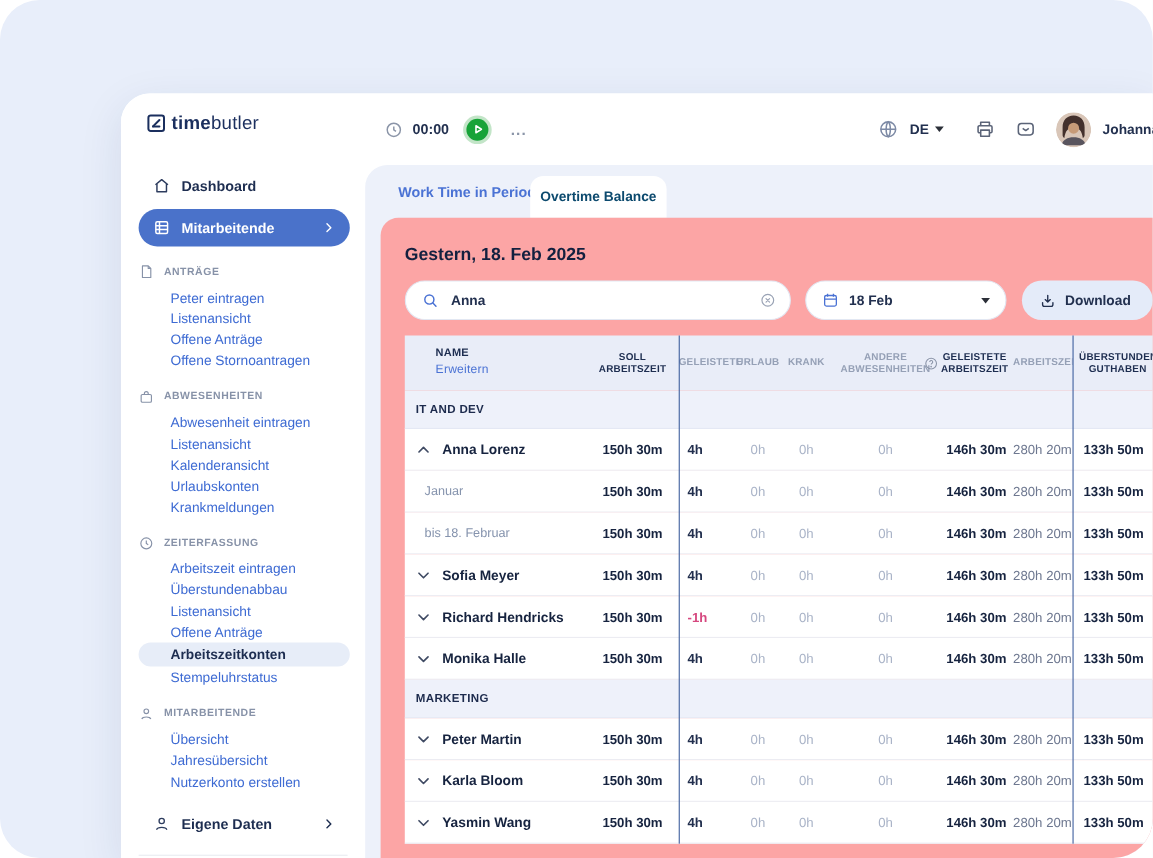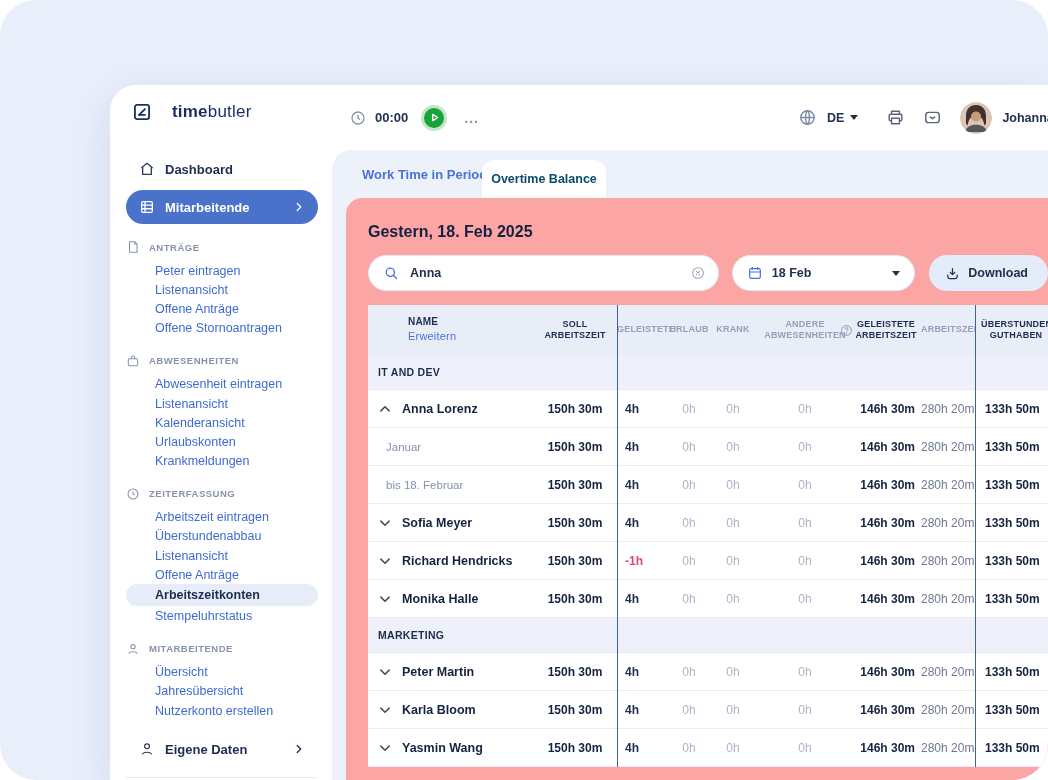--- a/index.html
+++ b/index.html
@@ -5,21 +5,21 @@
   html,body{margin:0;padding:0;}
   body{width:1048px;height:780px;overflow:hidden;background:#ffffff;
        font-family:"Liberation Sans","DejaVu Sans",sans-serif;color:#1d2d50;}
   .page{position:absolute;inset:0;background:#e8eefa;border-radius:36px;overflow:hidden;}
   .window{position:absolute;left:110px;top:85px;right:0;bottom:0;background:#fff;
           border-top-left-radius:26px;box-shadow:0 12px 40px rgba(30,50,100,.10);}
   svg{display:block}
 
   
   .topbar{position:absolute;left:0;top:0;right:0;height:65px;background:#fff;border-top-left-radius:26px;}
-  .logo{position:absolute;left:22px;top:17px;display:flex;align-items:center;gap:20px;}
+  .logo{position:absolute;left:22px;top:17px;display:flex;align-items:center;gap:4px;}
   .logo-icon{width:20px;height:20px;color:#1b2f5e;}
   .logo-text{font-size:17px;color:#1b2f5e;letter-spacing:.2px;}
   .logo-text b{font-weight:700;}
   .timer{position:absolute;left:240px;top:0;height:65px;display:flex;align-items:center;gap:9px;}
   .clock-ic{width:16px;height:16px;color:#8b95a8;}
   .timer-val{font-size:13px;font-weight:600;color:#22304f;}
   .play-btn{width:26px;height:26px;border-radius:50%;background:#c3e5c8;display:grid;place-items:center;cursor:pointer;margin-left:4px;}
   .play-inner{width:20px;height:20px;border-radius:50%;background:#17a338;display:grid;place-items:center;}
   .more-dots{margin-left:8px;color:#8b95a8;font-size:14px;letter-spacing:1px;font-weight:700;cursor:pointer;}
   .topright{position:absolute;left:688px;top:0;height:65px;display:flex;align-items:center;}
@@ -73,21 +73,21 @@
             gap:8px;padding:0 20px 0 16px;flex:none;cursor:pointer;font-size:12.5px;font-weight:600;color:#22304f;white-space:nowrap;}
   .dl-ic{width:15px;height:15px;color:#22304f;flex:none;}
 
   
   .table{margin-top:14px;position:relative;width:710px;}
   .table::before,.table::after{content:"";position:absolute;top:0;bottom:0;width:1px;background:#40609f;z-index:5;}
   .table::before{left:249px;} .table::after{left:607px;}
   .thead{height:50px;background:#e9edf8;display:flex;align-items:center;position:relative;}
   .th{font-size:9px;font-weight:700;letter-spacing:.2px;line-height:1.25;box-sizing:border-box;}
   .th.dark{color:#1d2d50;} .th.gray{color:#95a0b6;}
-  .th-name{width:165px;padding-left:40px;}
+  .th-name{width:165px;padding-left:28px;}
   .th-name .nm{font-size:10px;font-weight:700;color:#1d2d50;}
   .th-name .exp{font-size:11px;font-weight:500;color:#4a72d4;margin-top:2px;cursor:pointer;}
   .th-soll{width:84px;text-align:center;}
   .th-feier{width:50px;text-align:center;}
   .th-url{width:44px;text-align:center;}
   .th-krank{width:44px;text-align:center;}
   .th-andere{width:100px;text-align:center;}
   .th-gel{width:62px;text-align:center;}
   .th-arb{width:58px;padding-left:4px;white-space:nowrap;overflow:hidden;}
   .th-gut{width:70px;text-align:center;padding-left:6px;box-sizing:content-box;}

